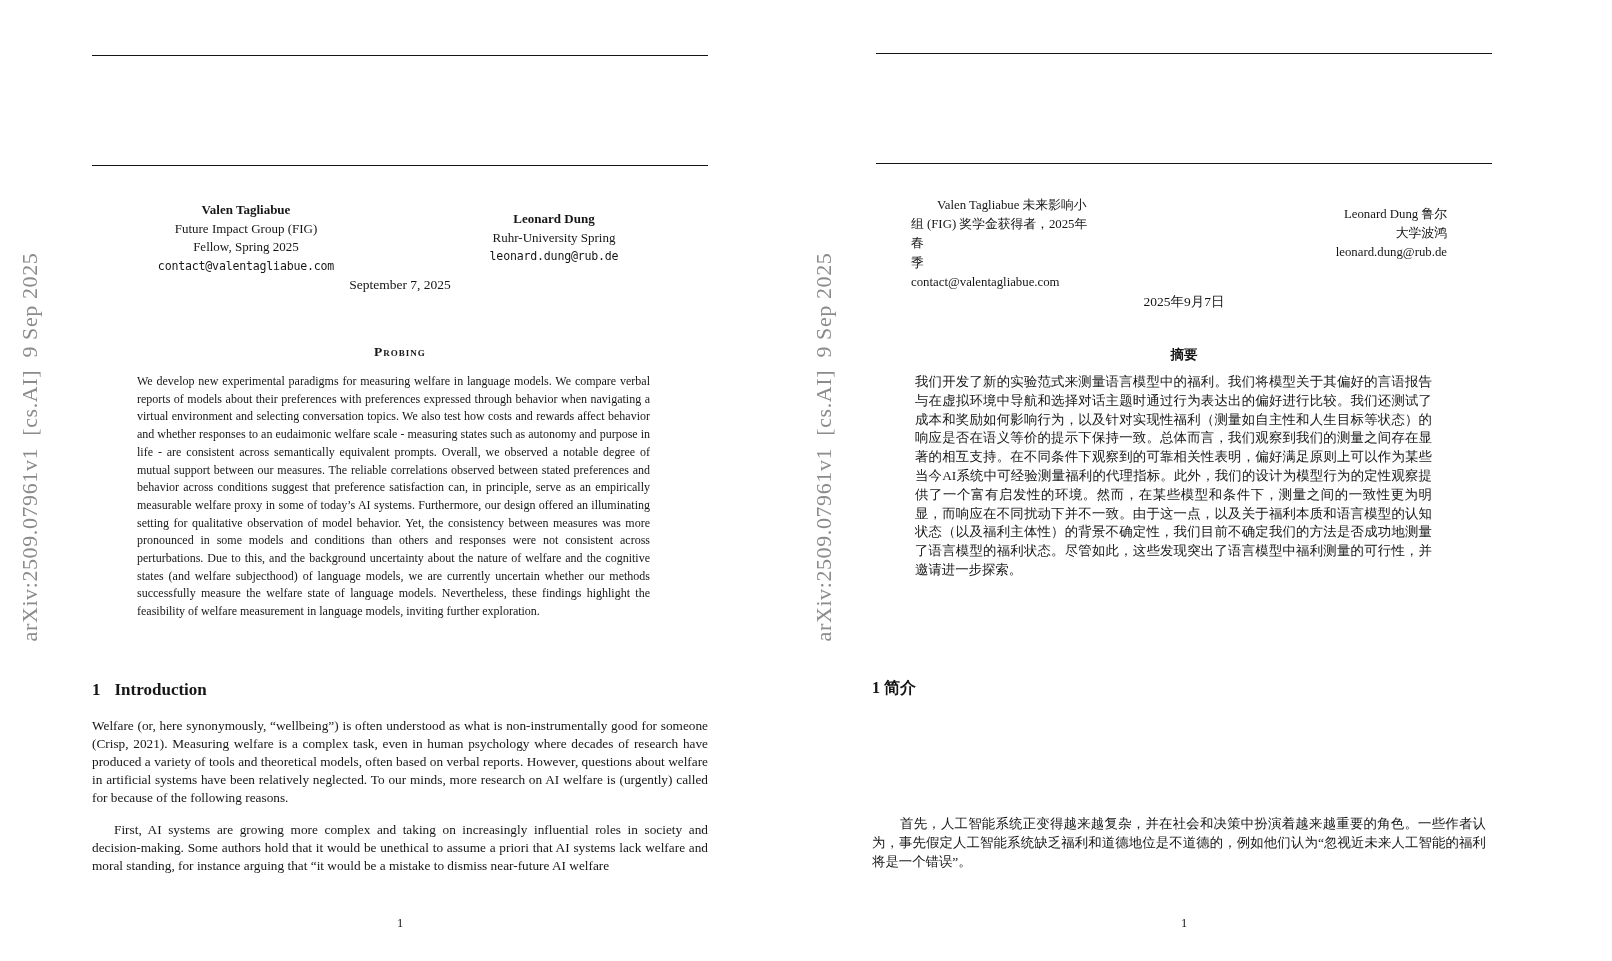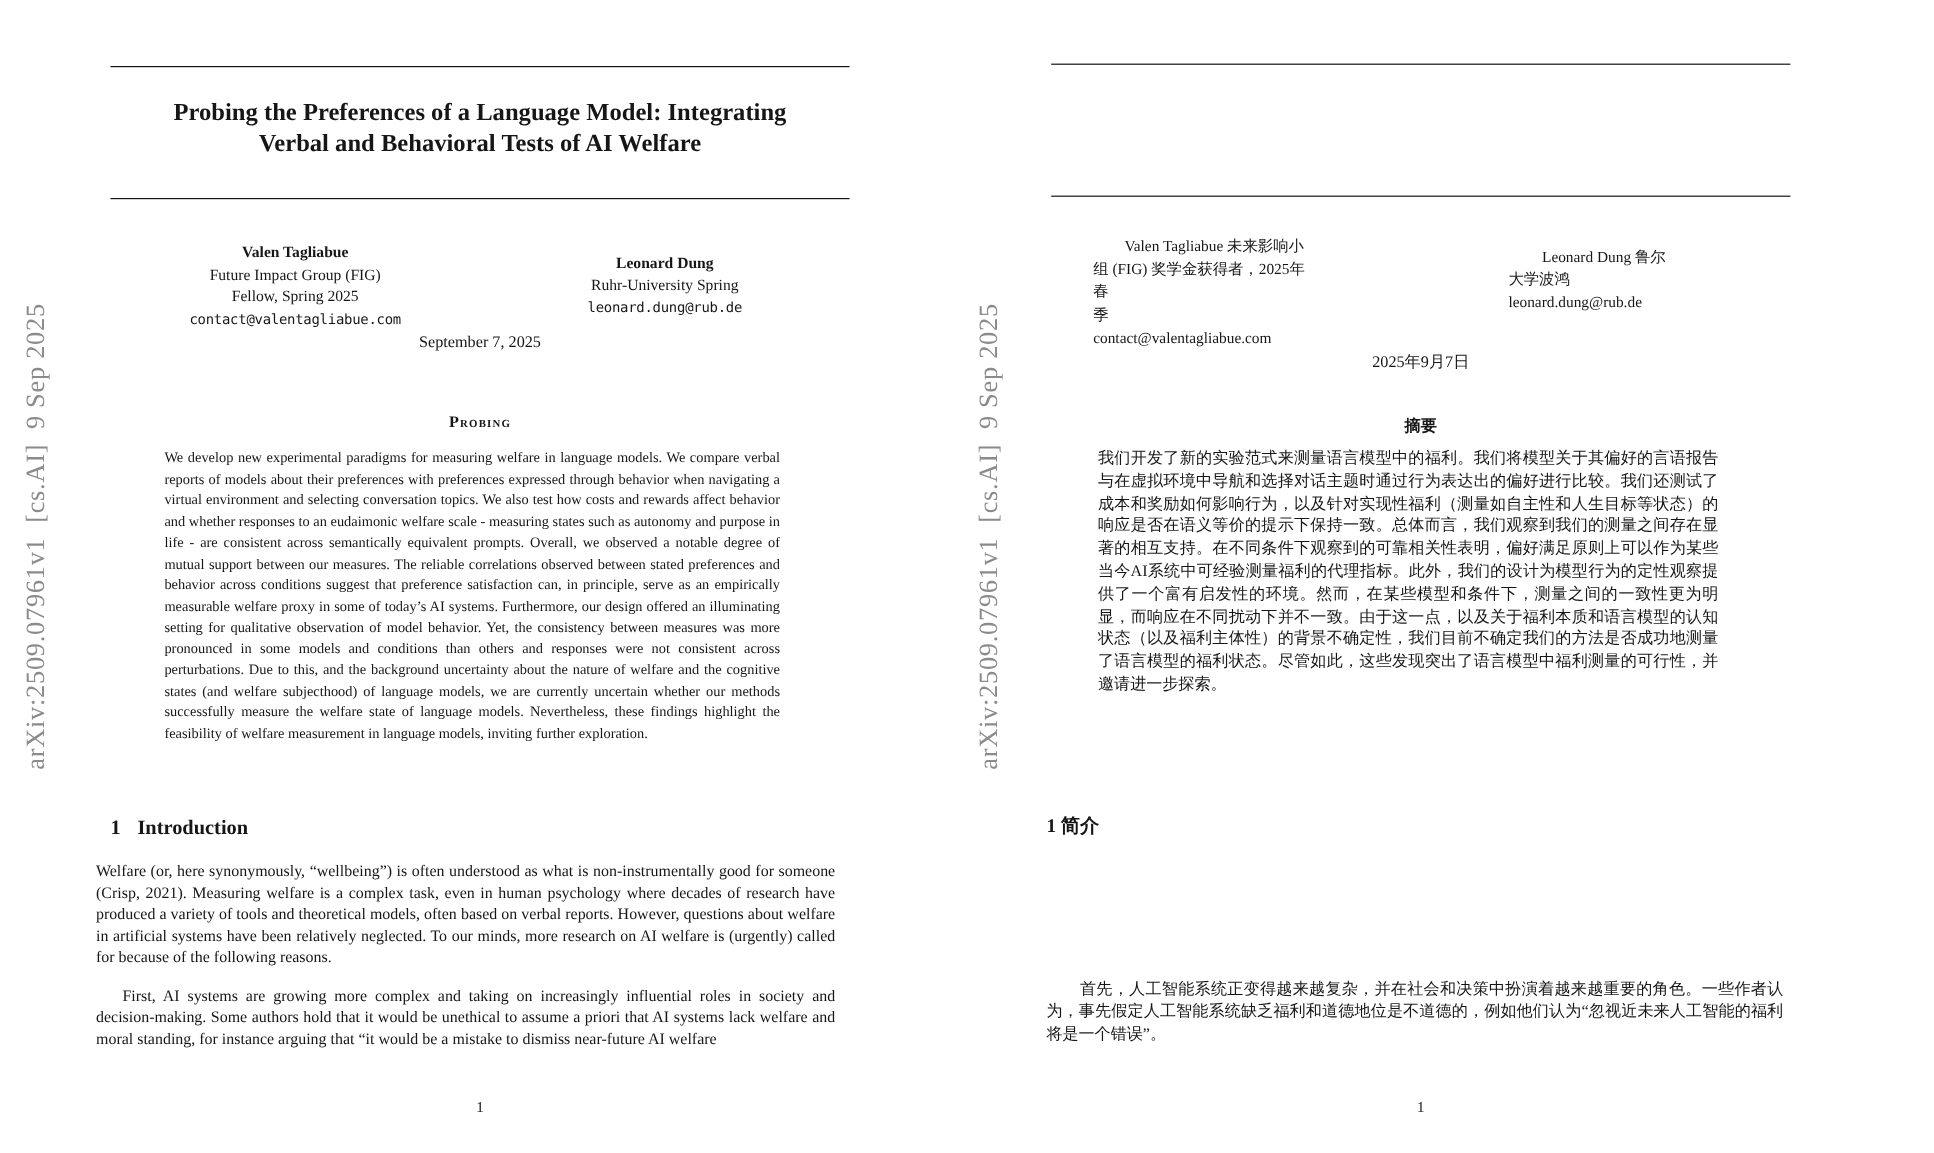--- a/index.html
+++ b/index.html
@@ -25,61 +25,59 @@
   #page-en .title{top:81px;left:92px;width:616px;font-size:20.5px;line-height:26px;}
   #page-zh .title{top:84px;left:70px;width:616px;font-size:23px;line-height:30px;}
 
   .authors-en{position:absolute;top:201px;left:92px;width:616px;display:flex;align-items:center;}
   .authors-en .author{flex:1;text-align:center;font-size:13px;line-height:18.5px;}
   .author-name{font-weight:bold;}
   .author-email{font-family:"DejaVu Sans Mono","Liberation Mono",monospace;font-size:11.6px;letter-spacing:-.2px;}
 
   .author-zh{position:absolute;font-size:12.8px;line-height:19.2px;white-space:pre-line;}
   #author-zh-1{top:196px;left:105px;width:188px;text-indent:26px;}
-  #author-zh-2{top:205px;left:451px;width:190px;text-indent:28px;}
+  #author-zh-2{top:205px;left:451px;width:190px;text-indent:28px;text-align:right;}
 
   .date{position:absolute;text-align:center;font-size:13.5px;}
   #page-en .date{top:277px;left:92px;width:616px;}
   #page-zh .date{top:293px;left:70px;width:616px;}
 
   .abs-head{position:absolute;text-align:center;font-weight:bold;font-size:13.5px;}
   #page-en .abs-head{top:344px;left:92px;width:616px;font-variant:small-caps;letter-spacing:1px;}
   #page-zh .abs-head{top:346px;left:70px;width:616px;}
 
   .abstract{position:absolute;text-align:justify;margin:0;}
   #page-en .abstract{top:373px;left:137px;width:513px;font-size:12px;line-height:17.7px;}
   #page-zh .abstract{top:373px;left:109px;width:517px;font-size:13.4px;line-height:18.8px;}
 
   .sec-head{position:absolute;font-weight:bold;margin:0;}
   #page-en .sec-head{top:680px;left:92px;font-size:17px;}
   #page-en .sec-num{margin-right:14px;}
   #page-zh .sec-head{top:678px;left:66px;font-size:16px;}
   #page-zh .sec-num{margin-right:4px;}
 
   .body-p{position:absolute;margin:0;text-align:justify;}
-  #page-en .body-p{left:80px;width:616px;font-size:13.3px;line-height:18px;}
+  #page-en .body-p{left:92px;width:616px;font-size:13.3px;line-height:18px;}
   #p1-en{top:717px;}
   #p2-en{top:821px;text-indent:22px;}
   #page-zh .body-p{left:66px;width:614px;font-size:13.4px;line-height:19px;}
   #p1-zh{top:717px;}
   #p2-zh{top:814px;text-indent:28px;}
 
   .pagenum{position:absolute;top:916px;text-align:center;font-size:12.5px;}
   #page-en .pagenum{left:92px;width:616px;}
   #page-zh .pagenum{left:70px;width:616px;}
 </style>
 </head>
 <body>
 
 <div class="page" id="page-en">
   <div class="watermark">arXiv:2509.07961v1  [cs.AI]  9 Sep 2025</div>
 
   <div class="rule rule-top"></div>
-  <h1 class="title">Probing the Preferences of a Language Model: Integrating
-Verbal and Behavioral Tests of AI Welfare</h1>
   <div class="rule rule-bot"></div>
 
   <div class="authors-en">
     <div class="author">
       <div class="author-name">Valen Tagliabue</div>
       <div class="author-affil">Future Impact Group (FIG)</div>
       <div class="author-affil">Fellow, Spring 2025</div>
       <div class="author-email">contact@valentagliabue.com</div>
     </div>
     <div class="author">

